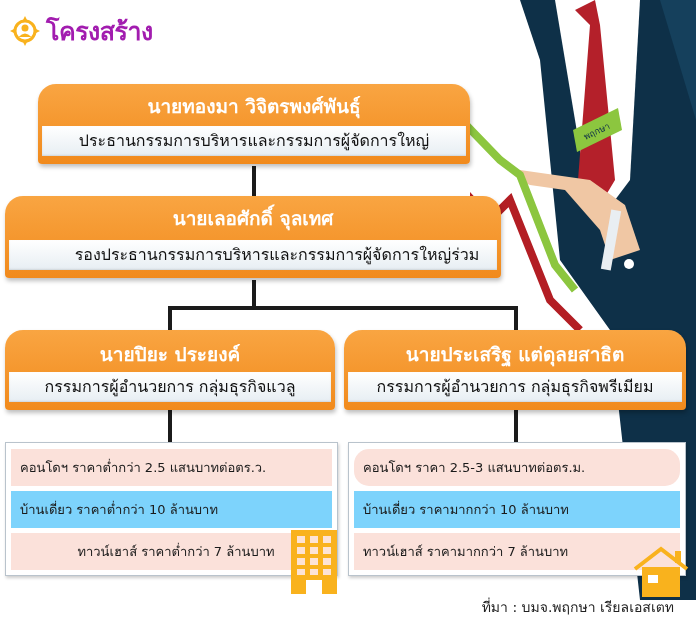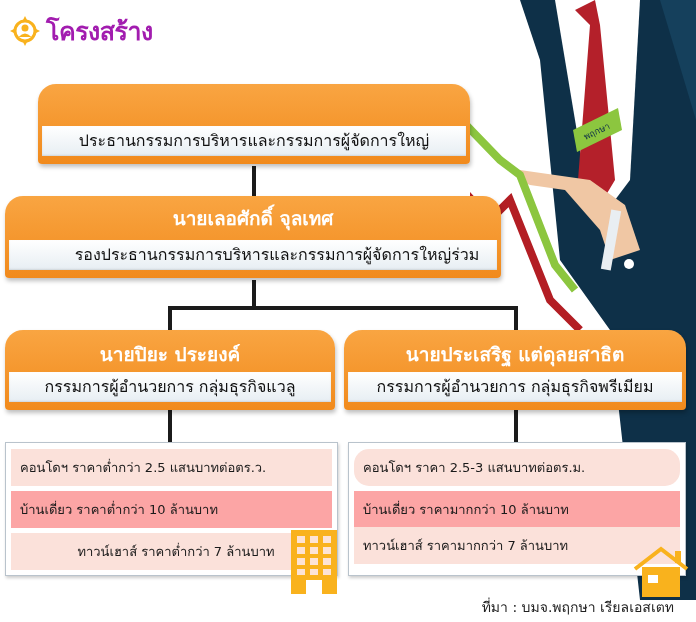--- a/index.html
+++ b/index.html
@@ -10,21 +10,21 @@
   .title .rest{color:#222;}
   .title-icon{width:30px;height:30px;margin-right:6px;}
   .man{left:470px;top:0;width:226px;height:600px;z-index:1;}
   .card{position:absolute;background:linear-gradient(#f9a542,#f18a1c);border-radius:18px 18px 4px 4px;box-shadow:1px 3px 4px rgba(0,0,0,0.25);z-index:3;}
   .card .name{color:#fff;font-weight:bold;text-align:center;font-size:19px;height:32px;line-height:32px;white-space:nowrap;}
   .card .role{position:absolute;left:4px;right:4px;background:linear-gradient(#ffffff,#e7eef3);color:#111;font-size:16px;text-align:center;height:30px;line-height:30px;white-space:nowrap;box-shadow:inset 0 -1px 2px rgba(0,0,0,0.1);}
   .line{position:absolute;background:#1b1b1b;z-index:2;}
   .pricebox{position:absolute;background:#fff;border:1px solid #b9c3cc;box-shadow:1px 2px 3px rgba(0,0,0,0.2);z-index:3;}
   .pricebox .row{position:absolute;left:5px;right:5px;height:37px;line-height:37px;padding-left:9px;font-size:13px;color:#1a1a1a;white-space:nowrap;}
   .pink{background:#fbe1da;}
-  .cream{background:#fca5a5;}
+  .cream{background:#7dd3fc;}
   .source{right:22px;top:596px;font-size:14px;color:#222;z-index:4;}
 </style>
 </head>
 <body>
 
 <svg class="abs man" viewBox="470 0 226 600" xmlns="http://www.w3.org/2000/svg">
 
   <polygon points="520,0 696,0 696,600 640,600 610,330 560,260 540,60" fill="#0e3048"></polygon>
   <polygon points="555,0 640,0 630,180 600,220 585,180" fill="#ffffff"></polygon>
   <polygon points="575,10 595,0 600,25 615,180 597,210 578,180 590,25" fill="#b4202a"></polygon>
@@ -58,20 +58,21 @@
 
 <div class="line" style="left:252px;top:166px;width:4px;height:30px;"></div>
 <div class="line" style="left:252px;top:280px;width:4px;height:30px;"></div>
 <div class="line" style="left:168px;top:306px;width:350px;height:4px;"></div>
 <div class="line" style="left:168px;top:306px;width:4px;height:30px;"></div>
 <div class="line" style="left:514px;top:306px;width:4px;height:30px;"></div>
 <div class="line" style="left:168px;top:410px;width:4px;height:32px;"></div>
 <div class="line" style="left:514px;top:410px;width:4px;height:32px;"></div>
 
 <div class="card" style="left:38px;top:84px;width:432px;height:80px;">
+  <div class="name" style="margin-top:6px;">นายทองมา วิจิตรพงศ์พันธุ์</div>
   <div class="role" style="top:42px;">ประธานกรรมการบริหารและกรรมการผู้จัดการใหญ่</div>
 </div>
 
 <div class="card" style="left:5px;top:196px;width:496px;height:82px;">
   <div class="name" style="margin-top:6px;">นายเลอศักดิ์ จุลเทศ</div>
   <div class="role" style="top:44px;padding-left:48px;">รองประธานกรรมการบริหารและกรรมการผู้จัดการใหญ่ร่วม</div>
 </div>
 
 <div class="card" style="left:5px;top:330px;width:330px;height:80px;">
   <div class="name" style="margin-top:8px;">นายปิยะ ประยงค์</div>
@@ -103,21 +104,21 @@
     <rect x="6" y="39" width="8" height="6"></rect>
       <rect x="19" y="39" width="8" height="6"></rect>
       <rect x="32" y="39" width="8" height="6"></rect>
   </g>
   <rect x="15" y="50" width="16" height="14" fill="#ffffff"></rect>
 </svg>
 
 <div class="pricebox" style="left:348px;top:442px;width:336px;height:132px;">
   <div class="row pink" style="top:6px;border-radius:15px;">คอนโดฯ ราคา 2.5-3 แสนบาทต่อตร.ม.</div>
   <div class="row cream" style="top:48px;">บ้านเดี่ยว ราคามากกว่า 10 ล้านบาท</div>
-  <div class="row pink" style="top:84px;">ทาวน์เฮาส์ ราคามากกว่า 7 ล้านบาท</div>
+  <div class="row pink" style="top:90px;">ทาวน์เฮาส์ ราคามากกว่า 7 ล้านบาท</div>
 </div>
 <svg class="abs" style="left:633px;top:545px;width:56px;height:52px;z-index:4;" viewBox="0 0 56 52">
   <polyline points="2,24 28,4 54,24" fill="none" stroke="#f9b21d" stroke-width="4"></polyline>
   <rect x="42" y="6" width="6" height="12" fill="#f9b21d"></rect>
   <rect x="9" y="22" width="38" height="30" fill="#f9b21d"></rect>
   <rect x="15" y="30" width="10" height="8" fill="#fff"></rect>
 </svg>
 
 <div class="abs source">ที่มา : บมจ.พฤกษา เรียลเอสเตท</div>
 

